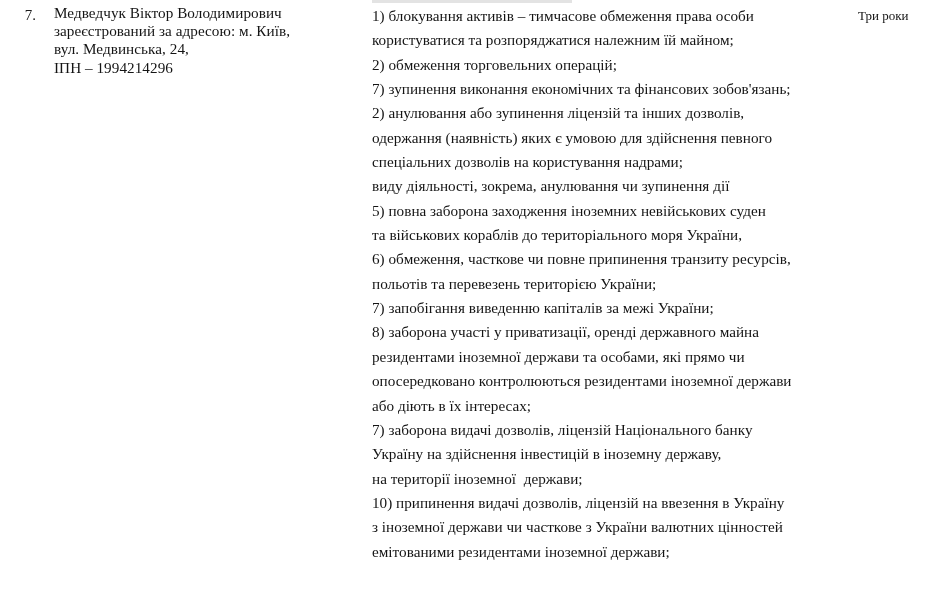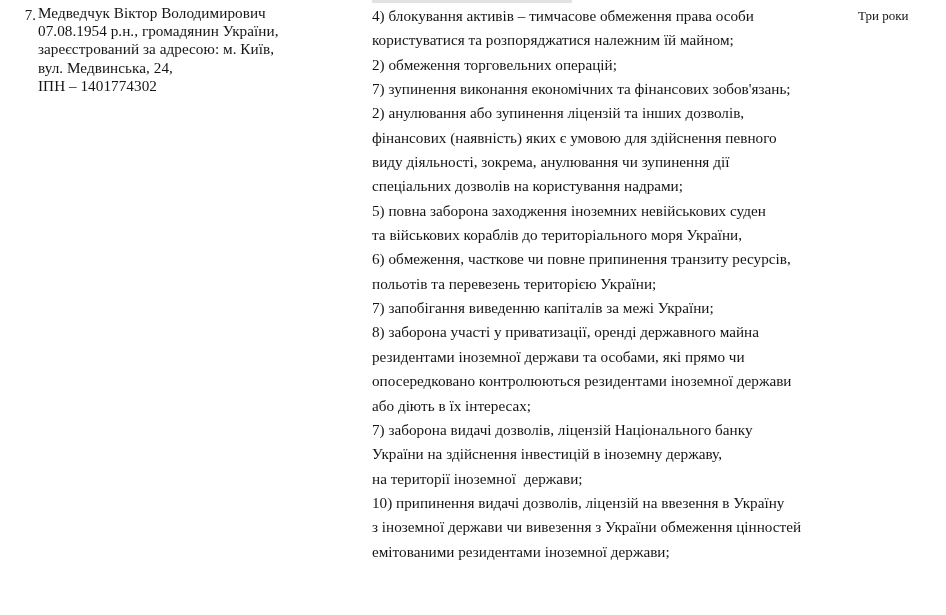--- a/index.html
+++ b/index.html
@@ -51,20 +51,21 @@
     left: 38px;
     top: 4px;
     width: 310px;
     font-size: 15.2px;
     line-height: 18.2px;
     color: #141414;
   }
   .col-person .pline {
     white-space: pre;
     letter-spacing: 0.05px;
+    margin-left: 16px;
   }
 
   
   .col-measures {
     position: absolute;
     left: 372px;
     top: 4px;
     width: 466px;
     font-size: 15.2px;
     line-height: 24.35px;
@@ -91,48 +92,47 @@
 <body>
 
 <div class="page">
 
   <div class="top-rule"></div>
 
   <div class="col-num">7.</div>
 
   <div class="col-person">
     <div class="pline">Медведчук Віктор Володимирович</div>
-    <div class="pline">07.08.1954 р.н., громадянин України,</div>
     <div class="pline">зареєстрований за адресою: м. Київ,</div>
     <div class="pline">вул. Медвинська, 24,</div>
-    <div class="pline">ІПН – 1401774302</div>
+    <div class="pline">ІПН – 1994214296</div>
   </div>
 
   <div class="col-measures">
-    <div class="mline">4) блокування активів – тимчасове обмеження права особи</div>
+    <div class="mline">1) блокування активів – тимчасове обмеження права особи</div>
     <div class="mline">користуватися та розпоряджатися належним їй майном;</div>
     <div class="mline">2) обмеження торговельних операцій;</div>
     <div class="mline">7) зупинення виконання економічних та фінансових зобов'язань;</div>
     <div class="mline">2) анулювання або зупинення ліцензій та інших дозволів,</div>
-    <div class="mline">фінансових (наявність) яких є умовою для здійснення певного</div>
+    <div class="mline">одержання (наявність) яких є умовою для здійснення певного</div>
+    <div class="mline">спеціальних дозволів на користування надрами;</div>
     <div class="mline">виду діяльності, зокрема, анулювання чи зупинення дії</div>
-    <div class="mline">спеціальних дозволів на користування надрами;</div>
     <div class="mline">5) повна заборона заходження іноземних невійськових суден</div>
     <div class="mline">та військових кораблів до територіального моря України,</div>
     <div class="mline">6) обмеження, часткове чи повне припинення транзиту ресурсів,</div>
     <div class="mline">польотів та перевезень територією України;</div>
     <div class="mline">7) запобігання виведенню капіталів за межі України;</div>
     <div class="mline">8) заборона участі у приватизації, оренді державного майна</div>
     <div class="mline">резидентами іноземної держави та особами, які прямо чи</div>
     <div class="mline">опосередковано контролюються резидентами іноземної держави</div>
     <div class="mline">або діють в їх інтересах;</div>
     <div class="mline">7) заборона видачі дозволів, ліцензій Національного банку</div>
-    <div class="mline">України на здійснення інвестицій в іноземну державу,</div>
+    <div class="mline">Україну на здійснення інвестицій в іноземну державу,</div>
     <div class="mline">на території іноземної  держави;</div>
     <div class="mline">10) припинення видачі дозволів, ліцензій на ввезення в Україну</div>
-    <div class="mline">з іноземної держави чи вивезення з України обмеження цінностей</div>
+    <div class="mline">з іноземної держави чи часткове з України валютних цінностей</div>
     <div class="mline">емітованими резидентами іноземної держави;</div>
 
   </div>
 
   <div class="col-duration">Три роки</div>
 
 </div>
 
 </body></html>

